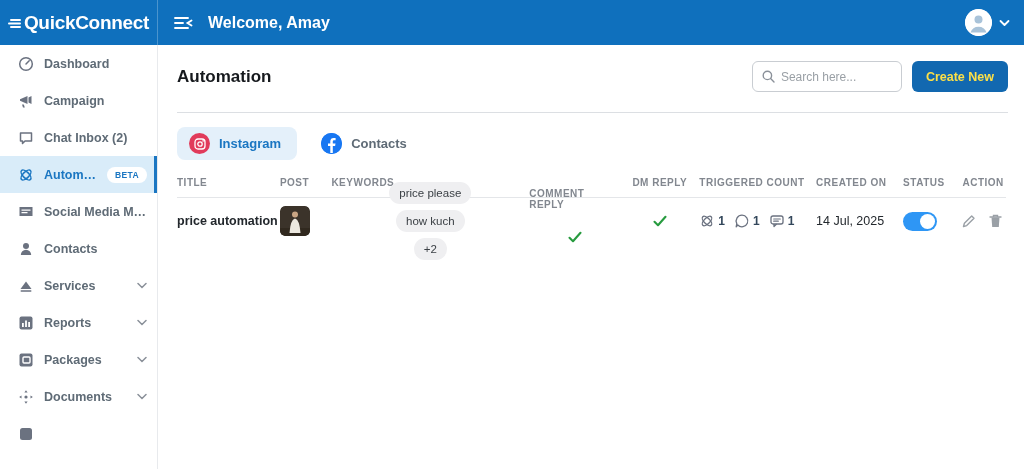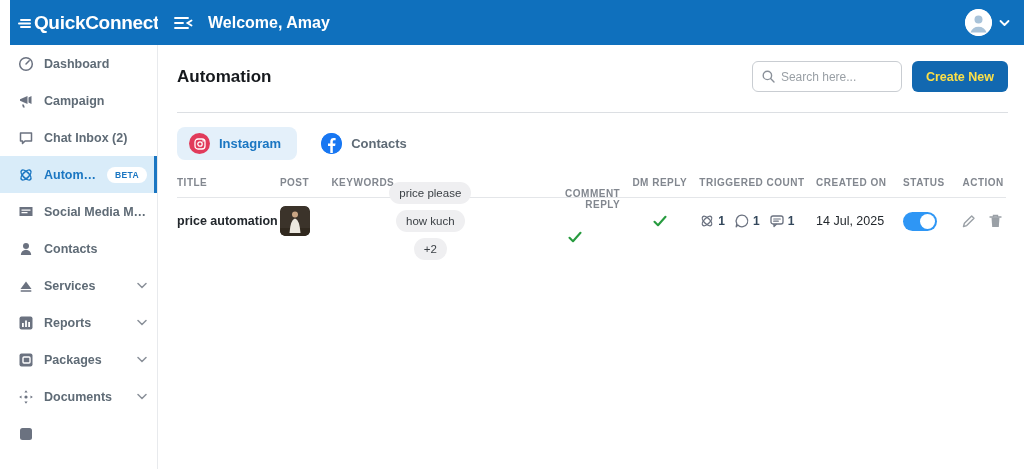--- a/index.html
+++ b/index.html
@@ -5,21 +5,21 @@
   * { box-sizing: border-box; margin: 0; padding: 0; }
   html, body { width: 1024px; height: 469px; }
   body {
     position: relative;
     font-family: "Liberation Sans", sans-serif;
     background: #ffffff;
     overflow: hidden;
   }
   
   .logo-area {
-    position: absolute; left: 10px; top: 0; width: 158px; height: 45px;
+    position: absolute; left: 0; top: 0; width: 158px; height: 45px;
     background: #0f70bd; display: flex; align-items: center; justify-content: center;
     gap: 3px; border-right: 1px solid rgba(255,255,255,0.25);
   }
   .logo-text { color: #fff; font-size: 19px; font-weight: 700; letter-spacing: -0.3px; }
   .topbar {
     position: absolute; left: 158px; top: 0; right: 0; height: 45px;
     background: #0f70bd; display: flex; align-items: center;
     padding: 0 14px 0 16px;
   }
   .collapse-btn { display: flex; align-items: center; cursor: pointer; }
@@ -87,21 +87,21 @@
   
   .table { margin: 6px 18px 0 18px; }
   .thead {
     display: flex; height: 30px; align-items: center; border-bottom: 1px solid #e4e6e9;
     color: #82878f; font-size: 10px; font-weight: 700; letter-spacing: 0.5px;
   }
   .trow { display: flex; height: 46px; align-items: center; font-size: 12.5px; color: #23282d; }
   .c-title { width: 104px; }
   .c-post { width: 44px; }
   .c-kw { width: 200px; margin-left: 8px; }
-  .c-cr { width: 92px; text-align: right; display: flex; justify-content: center; margin-top: 32px; }
+  .c-cr { width: 92px; text-align: left; display: flex; justify-content: center; margin-top: 32px; }
   .c-dm { width: 80px; text-align: center; display: flex; justify-content: center; }
   .c-tc { width: 118px; }
   .c-co { width: 88px; }
   .c-st { width: 60px; }
   .c-ac { width: 44px; }
   .thead .c-cr, .thead .c-dm { display: block; }
   .row-title { font-weight: 600; }
   .kw-list { display: flex; gap: 6px; align-items: center; flex-direction: column; }
   .kw-pill {
     background: #efeff1; border-radius: 999px; padding: 5px 10px;

